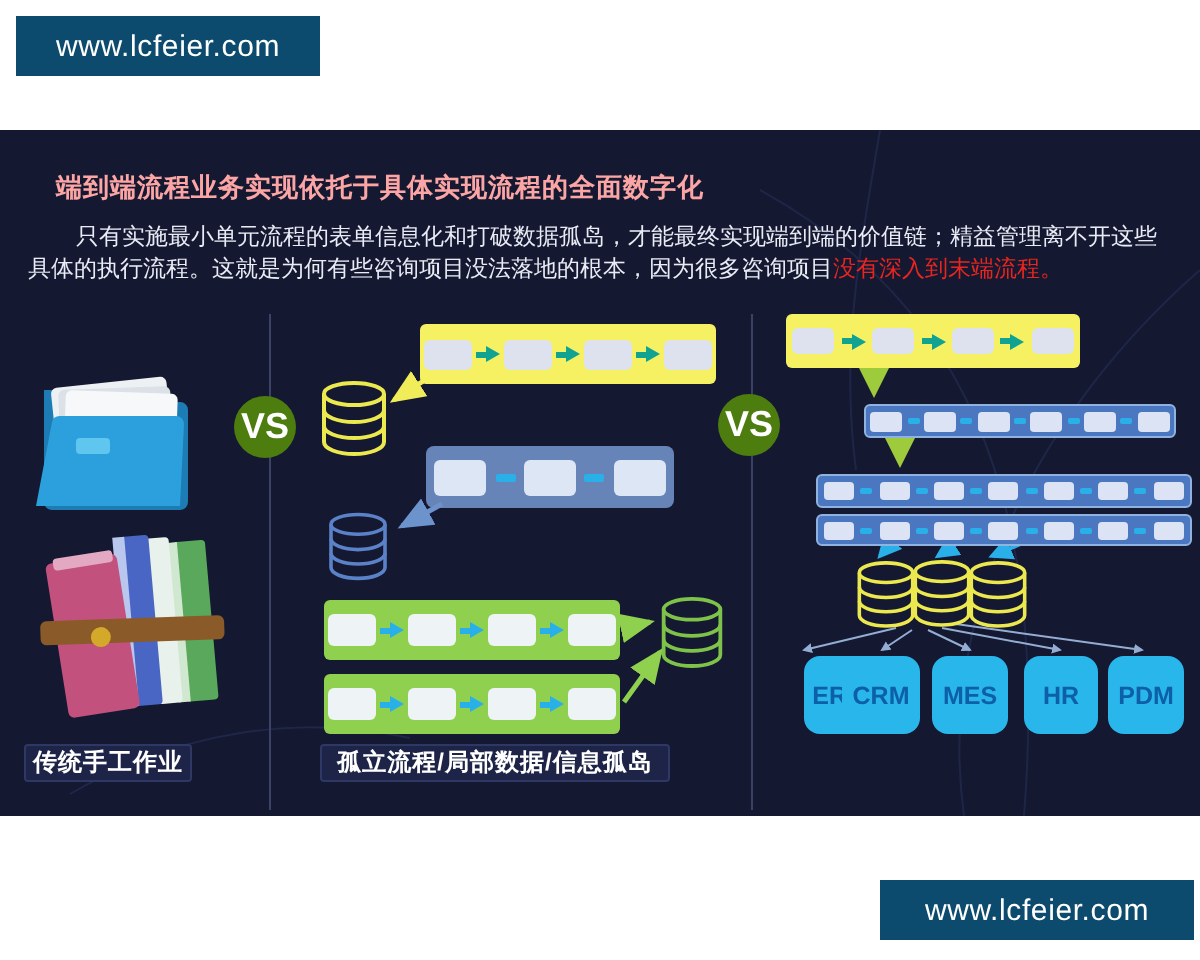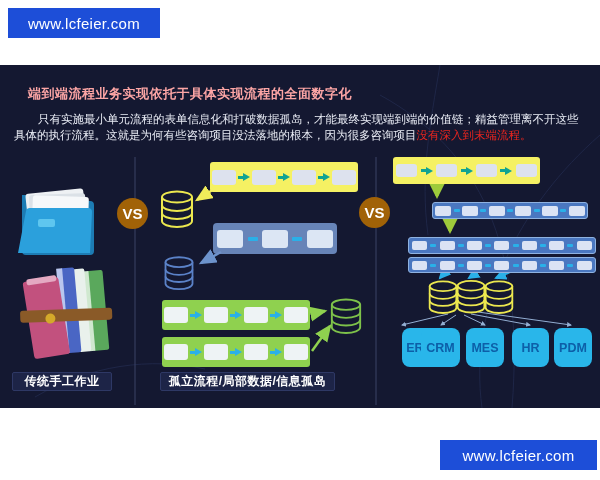--- a/index.html
+++ b/index.html
@@ -2,21 +2,21 @@
 <html><head>
 <meta charset="utf-8">
 <style>
   html,body{margin:0;padding:0;}
   body{
     width:600px;height:480px;position:relative;overflow:hidden;
     background:#ffffff;
     font-family:"Liberation Sans","DejaVu Sans",sans-serif;
   }
   .wm{
-    position:absolute;background:#1d4ed8;color:#fff;
+    position:absolute;background:#0c4a6e;color:#fff;
     display:flex;align-items:center;justify-content:center;
     font-size:15px;letter-spacing:.3px;
   }
   .wm-top{left:8px;top:8px;width:152px;height:30px;}
   .wm-bottom{left:440px;top:440px;width:157px;height:30px;}
 
   .slide{
     position:absolute;left:0;top:65px;width:600px;height:343px;
     background:#141831;color:#fff;
   }
@@ -56,32 +56,32 @@
   .ybar-right{left:393px;top:92px;width:147px;height:27px;background:#f5f163;border-radius:3px;}
   .bbar-mid{left:213px;top:158px;width:124px;height:31px;background:rgba(112,144,200,.9);border-radius:4px;}
   .gbar{left:162px;width:148px;height:30px;background:#8fd14f;border-radius:3px;}
   .gbar1{top:235px;} .gbar2{top:272px;}
   .rbar{background:#4a77c0;border:1px solid #8fb2e0;border-radius:3px;}
   .rbar1{left:432px;top:137px;width:156px;height:17px;}
   .rbar2{left:408px;top:172px;width:188px;height:17px;}
   .rbar3{left:408px;top:192px;width:188px;height:16px;}
 
   .vs{
-    width:31px;height:31px;border-radius:50%;background:#a16207;color:#fff;
-    font-weight:bold;font-size:15px;display:flex;align-items:center;justify-content:center;
+    width:31px;height:31px;border-radius:50%;background:#4d7c0f;color:#fff;
+    font-weight:bold;font-size:18px;display:flex;align-items:center;justify-content:center;
     z-index:3;
   }
   .vs1{left:117px;top:133px;} .vs2{left:359px;top:132px;}
 
   .caption{
     top:307px;height:19px;background:#1d2447;border:1px solid #2e3865;border-radius:2px;
     color:#fff;font-weight:bold;font-size:12px;display:flex;align-items:center;justify-content:center;
     box-sizing:border-box;letter-spacing:.5px;
   }
-  .cap-left{left:12px;width:100px;}
+  .cap-left{left:12px;width:84px;}
   .cap-mid{left:160px;width:175px;}
   .cap-right{left:398px;width:196px;}
 
   .app{
     top:263px;height:39px;background:#29b6ea;border-radius:8px;color:#0d5fa8;
     font-weight:bold;font-size:12.5px;display:flex;align-items:center;justify-content:center;
   }
   .app-erp{left:382px;width:34px;margin-left:20px;} .app-crm{left:421px;width:39px;}
   .app-mes{left:466px;width:38px;} .app-hr{left:512px;width:37px;}
   .app-pdm{left:554px;width:38px;}

